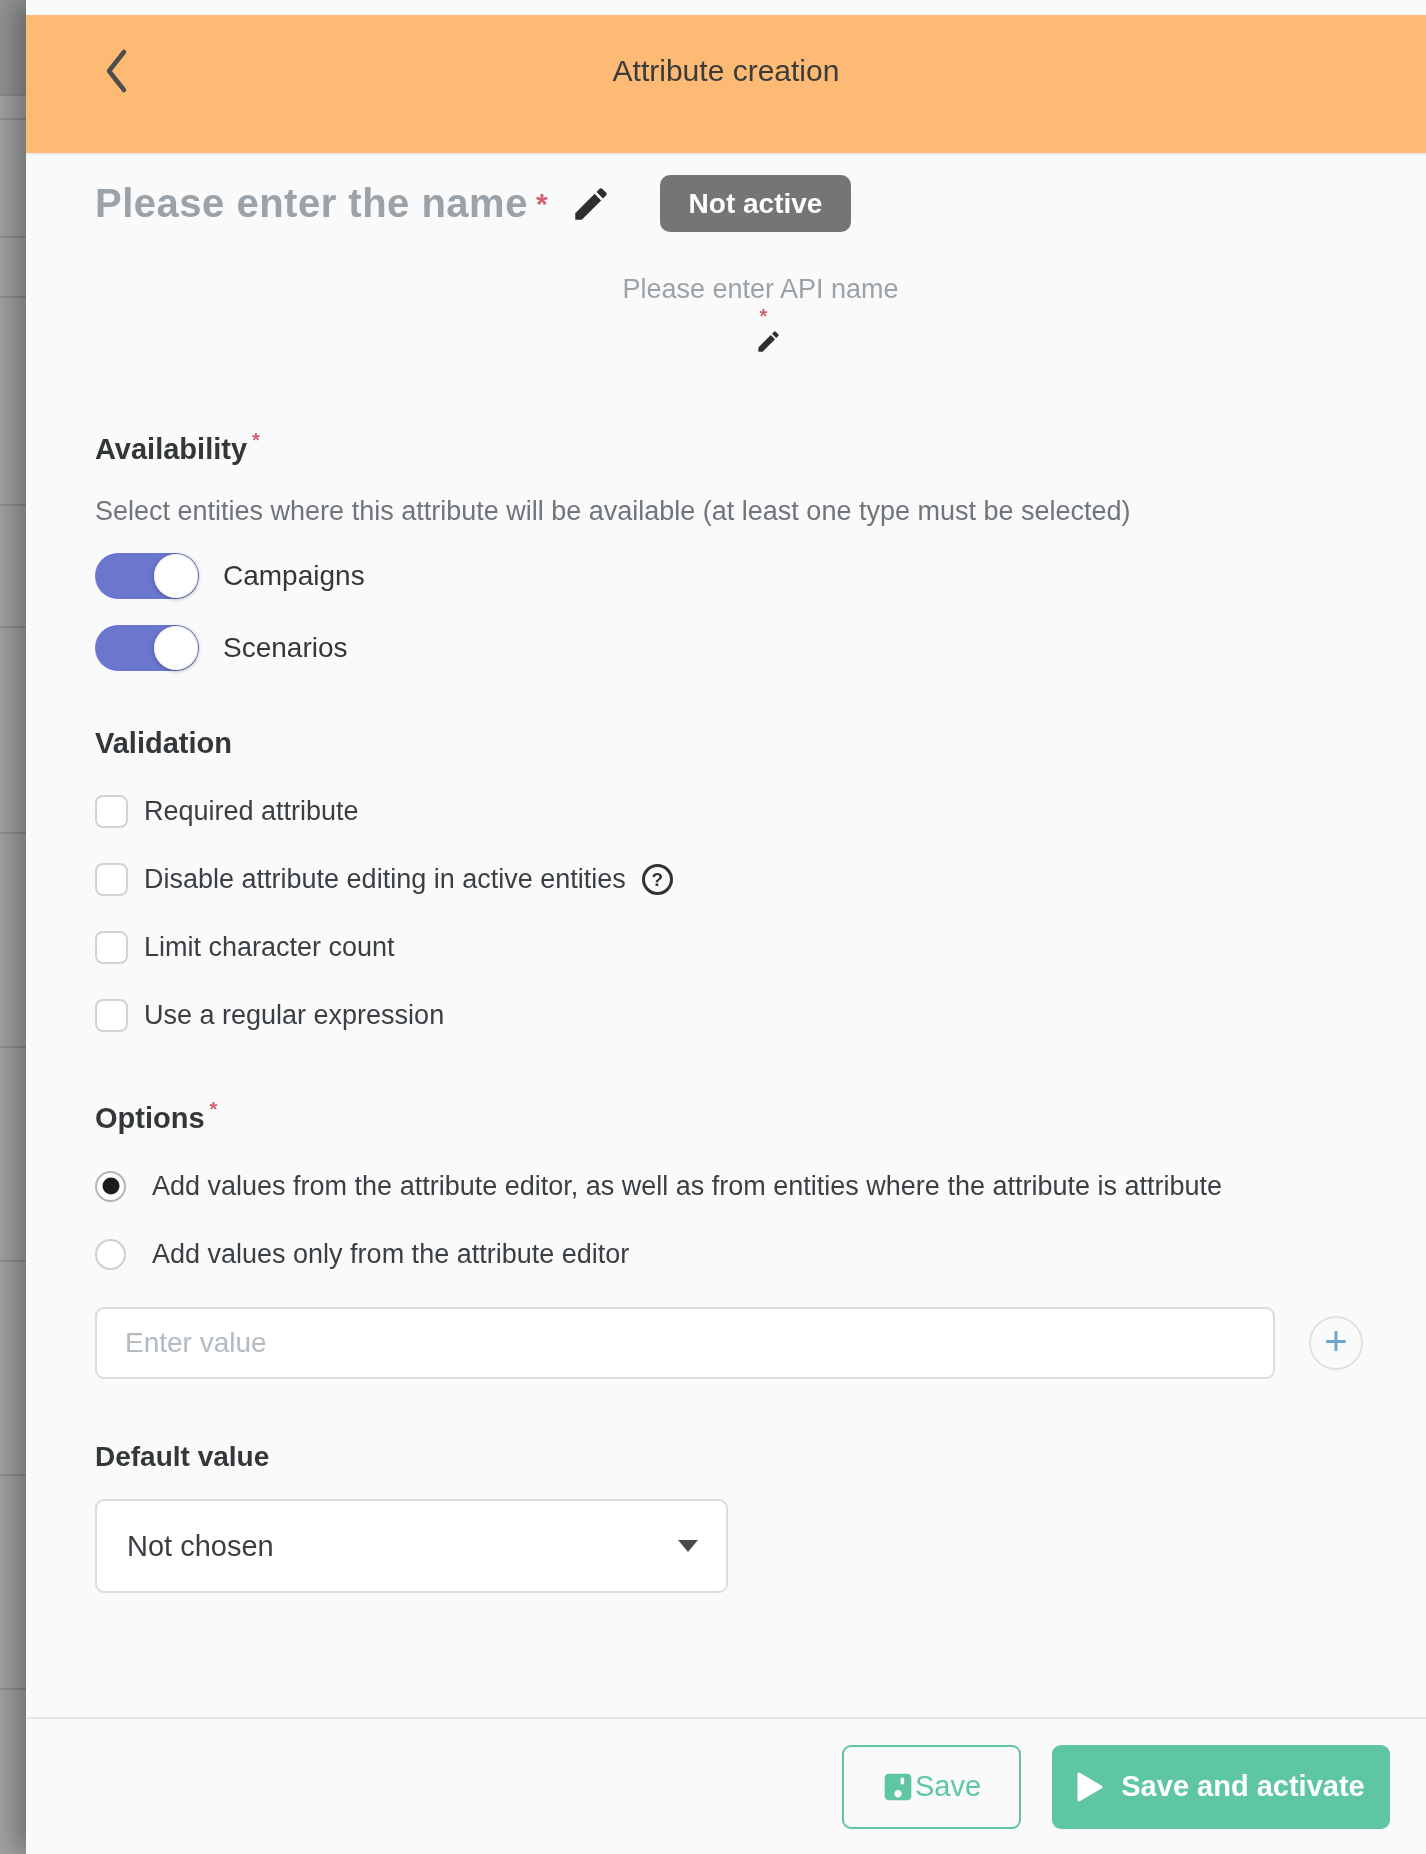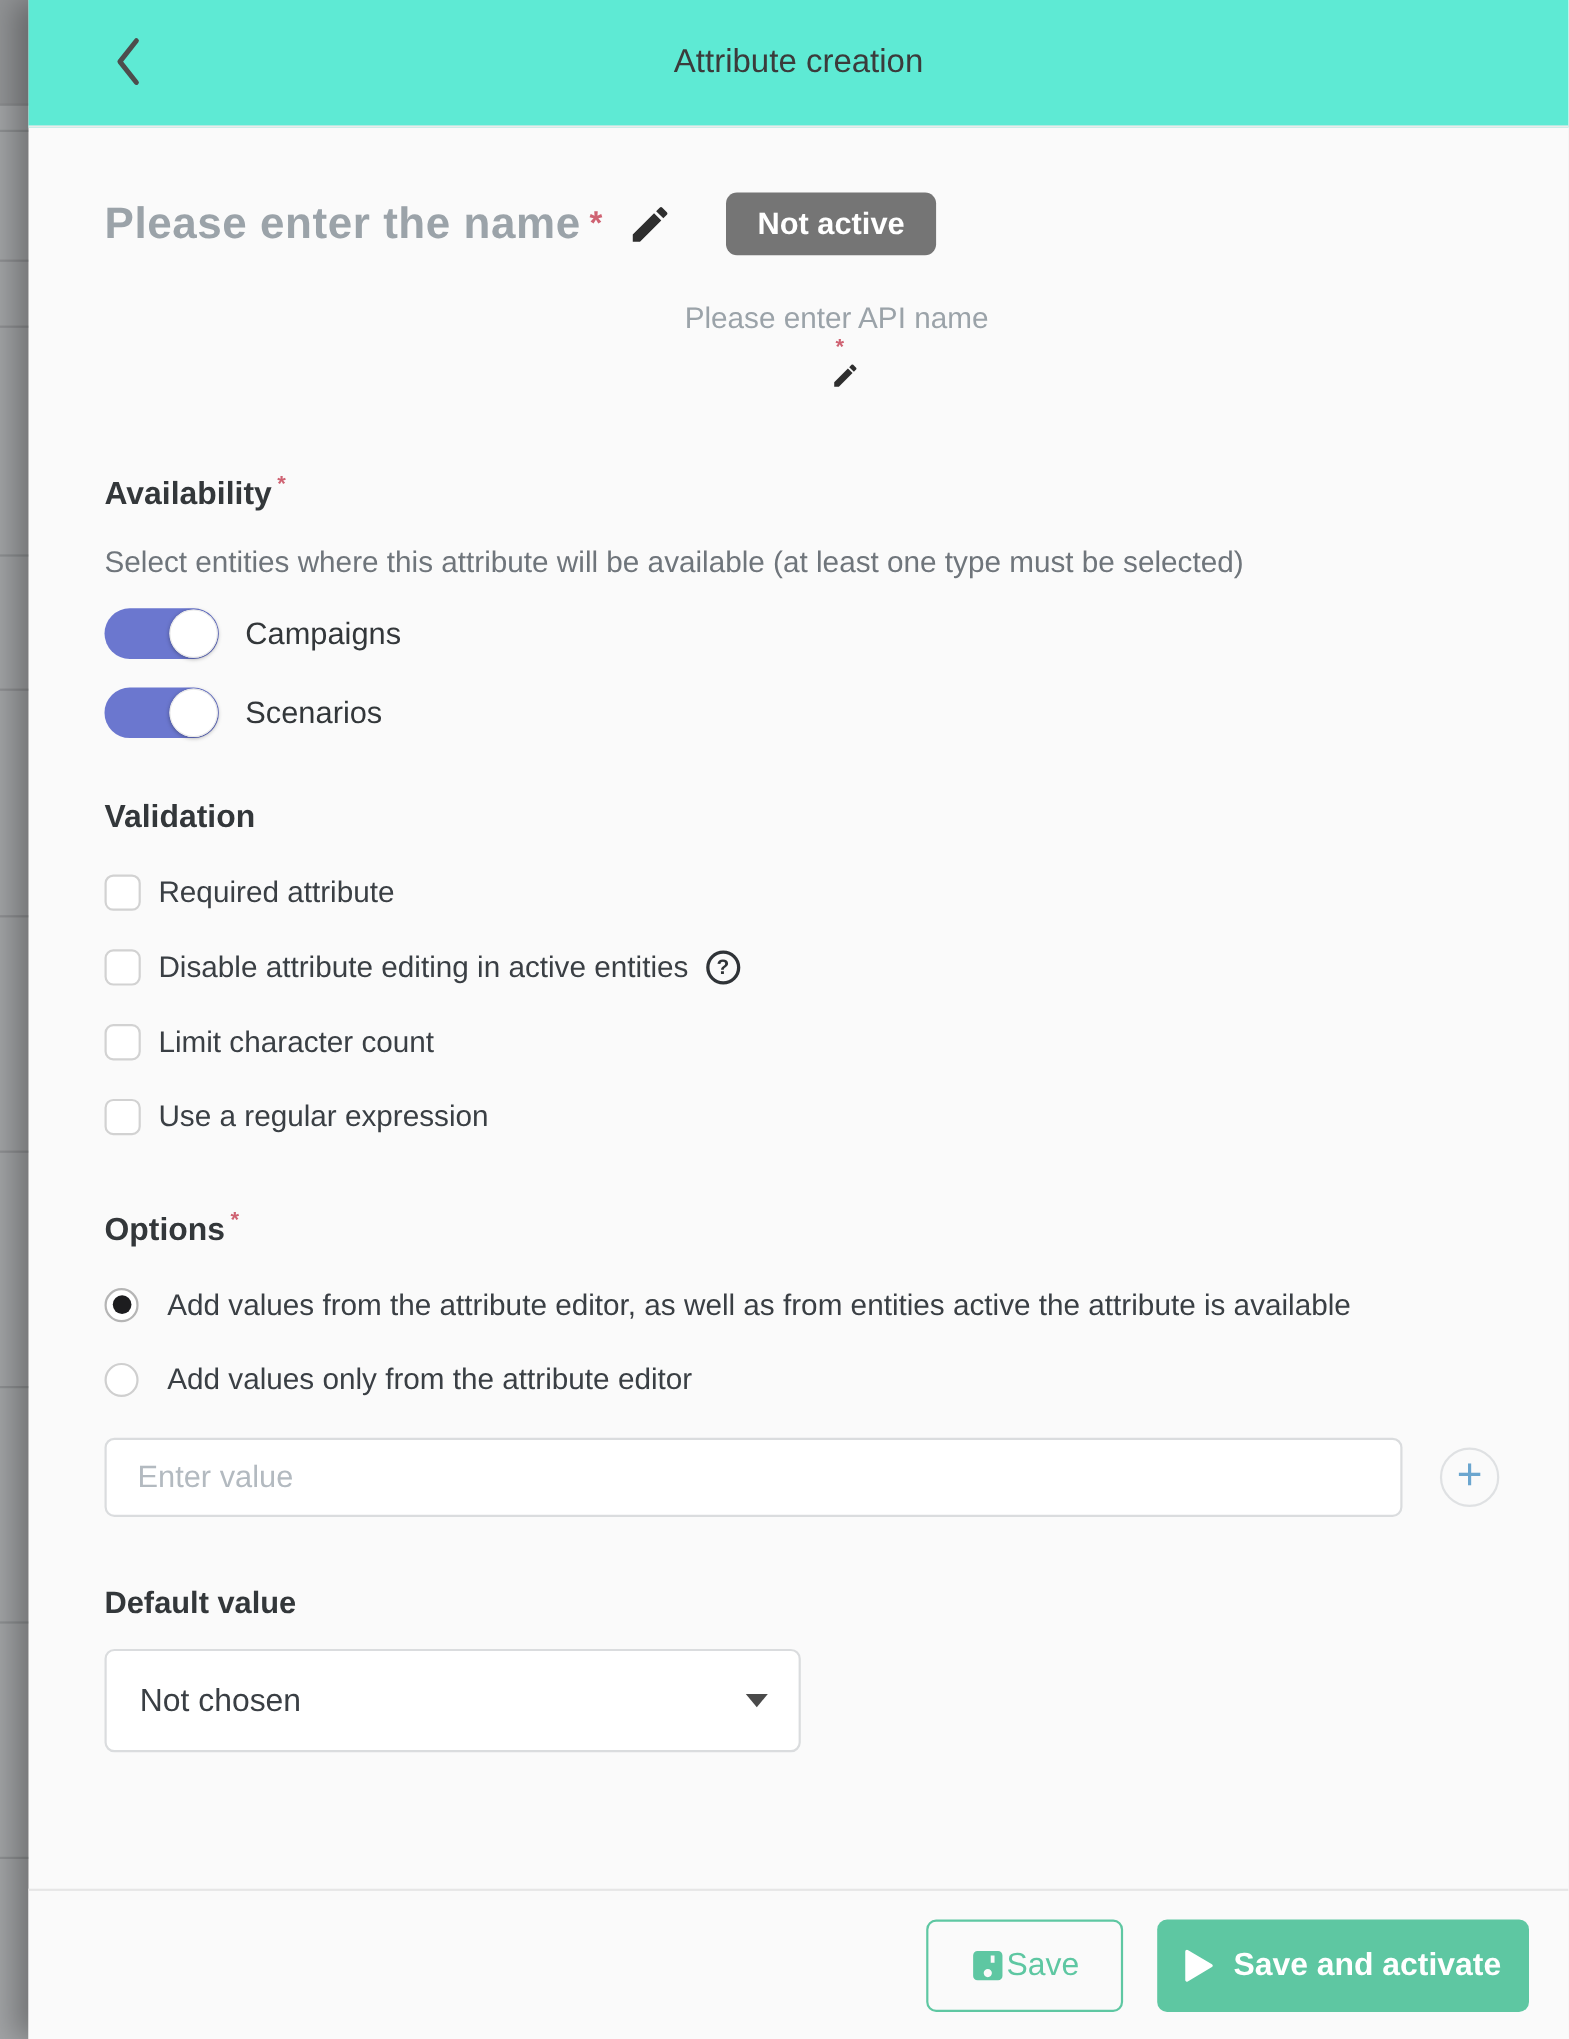--- a/index.html
+++ b/index.html
@@ -17,22 +17,23 @@
   .backdrop .row-line { position: absolute; left: 0; width: 100%; height: 2px; background: #8e9092; }
 
   .panel {
     position: absolute; left: 26px; top: 0; width: 1400px; height: 1854px;
     background: #fafafa;
     box-shadow: -12px 0 26px rgba(0,0,0,0.30);
   }
 
   
   .panel-header {
-    position: relative; height: 116px; background: #5eead4;
+    position: relative; height: 140px; background: #fdba74;
     border-bottom: 2px solid #ebebeb;
+    margin-top: 15px;
   }
   .back-btn {
     position: absolute; left: 62px; top: 26px; width: 56px; height: 60px;
     background: none; border: none; cursor: pointer;
     display: flex; align-items: center; justify-content: center;
   }
   .panel-title {
     position: absolute; left: 0; right: 0; top: 0; height: 111px;
     display: flex; align-items: center; justify-content: center;
     font-size: 30px; color: #3b3b3b; font-weight: 400;
@@ -247,21 +248,21 @@
       <button class="checkbox" aria-checked="false"></button>
       <span class="cb-label">Use a regular expression</span>
     </div>
 
     <div class="section-title options-title">
       <span>Options</span><span class="req title-mark">*</span>
     </div>
 
     <div class="radio-row">
       <button class="radio selected" aria-checked="true"></button>
-      <span class="radio-label">Add values from the attribute editor, as well as from entities active the attribute is available</span>
+      <span class="radio-label">Add values from the attribute editor, as well as from entities where the attribute is attribute</span>
     </div>
     <div class="radio-row">
       <button class="radio" aria-checked="false"></button>
       <span class="radio-label">Add values only from the attribute editor</span>
     </div>
 
     <div class="value-row">
       <input class="value-input" type="text" placeholder="Enter value" style="">
       <button class="add-value-btn">
           <span>+</span>

